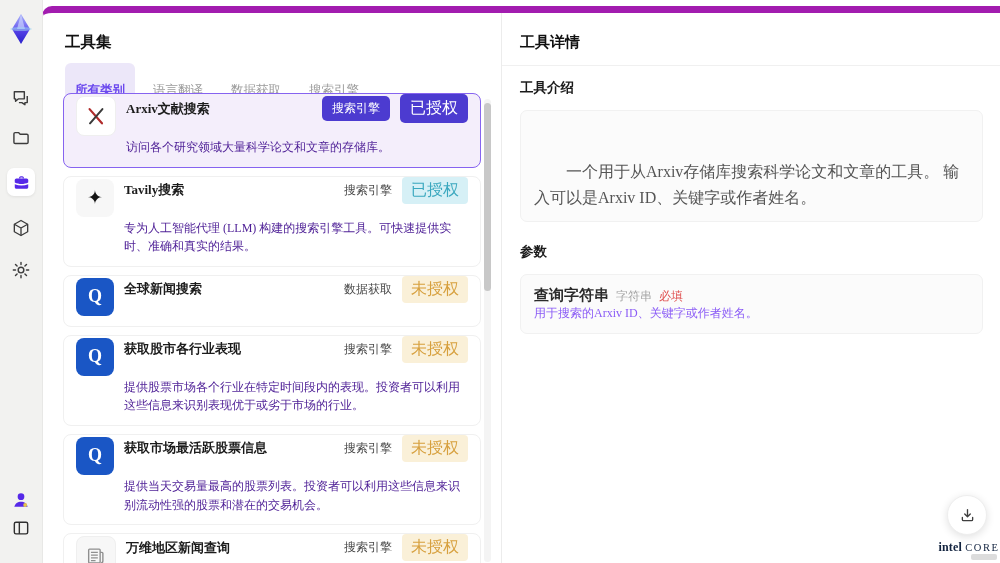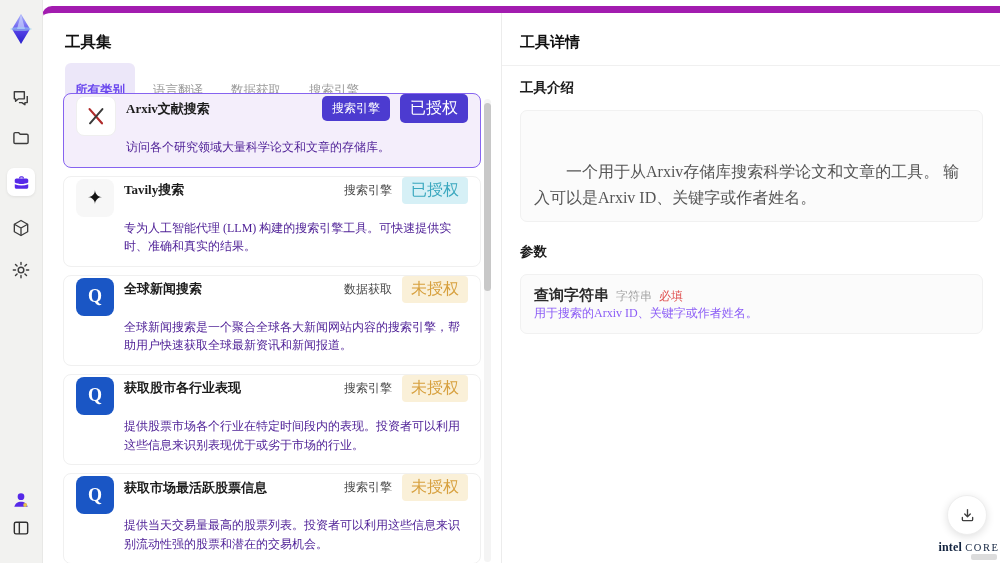--- a/index.html
+++ b/index.html
@@ -198,21 +198,20 @@
         </div>
 
         <div class="card-body">
           <div class="title-row">
             <span class="tool-name">全球新闻搜索</span>
             <span class="badges">
               <span class="cat-badge">数据获取</span>
               <span class="auth-badge">未授权</span>
             </span>
           </div>
-          <div class="tool-desc">全球新闻搜索是一个聚合全球各大新闻网站内容的搜索引擎，帮助用户快速获取全球最新资讯和新闻报道。</div>
         </div>
       </div>
 
       <div class="card auth-yellow ic-qblue">
 
         <div class="tool-icon ti-glyph">
           <span>Q</span>
         </div>
 
         <div class="card-body">

